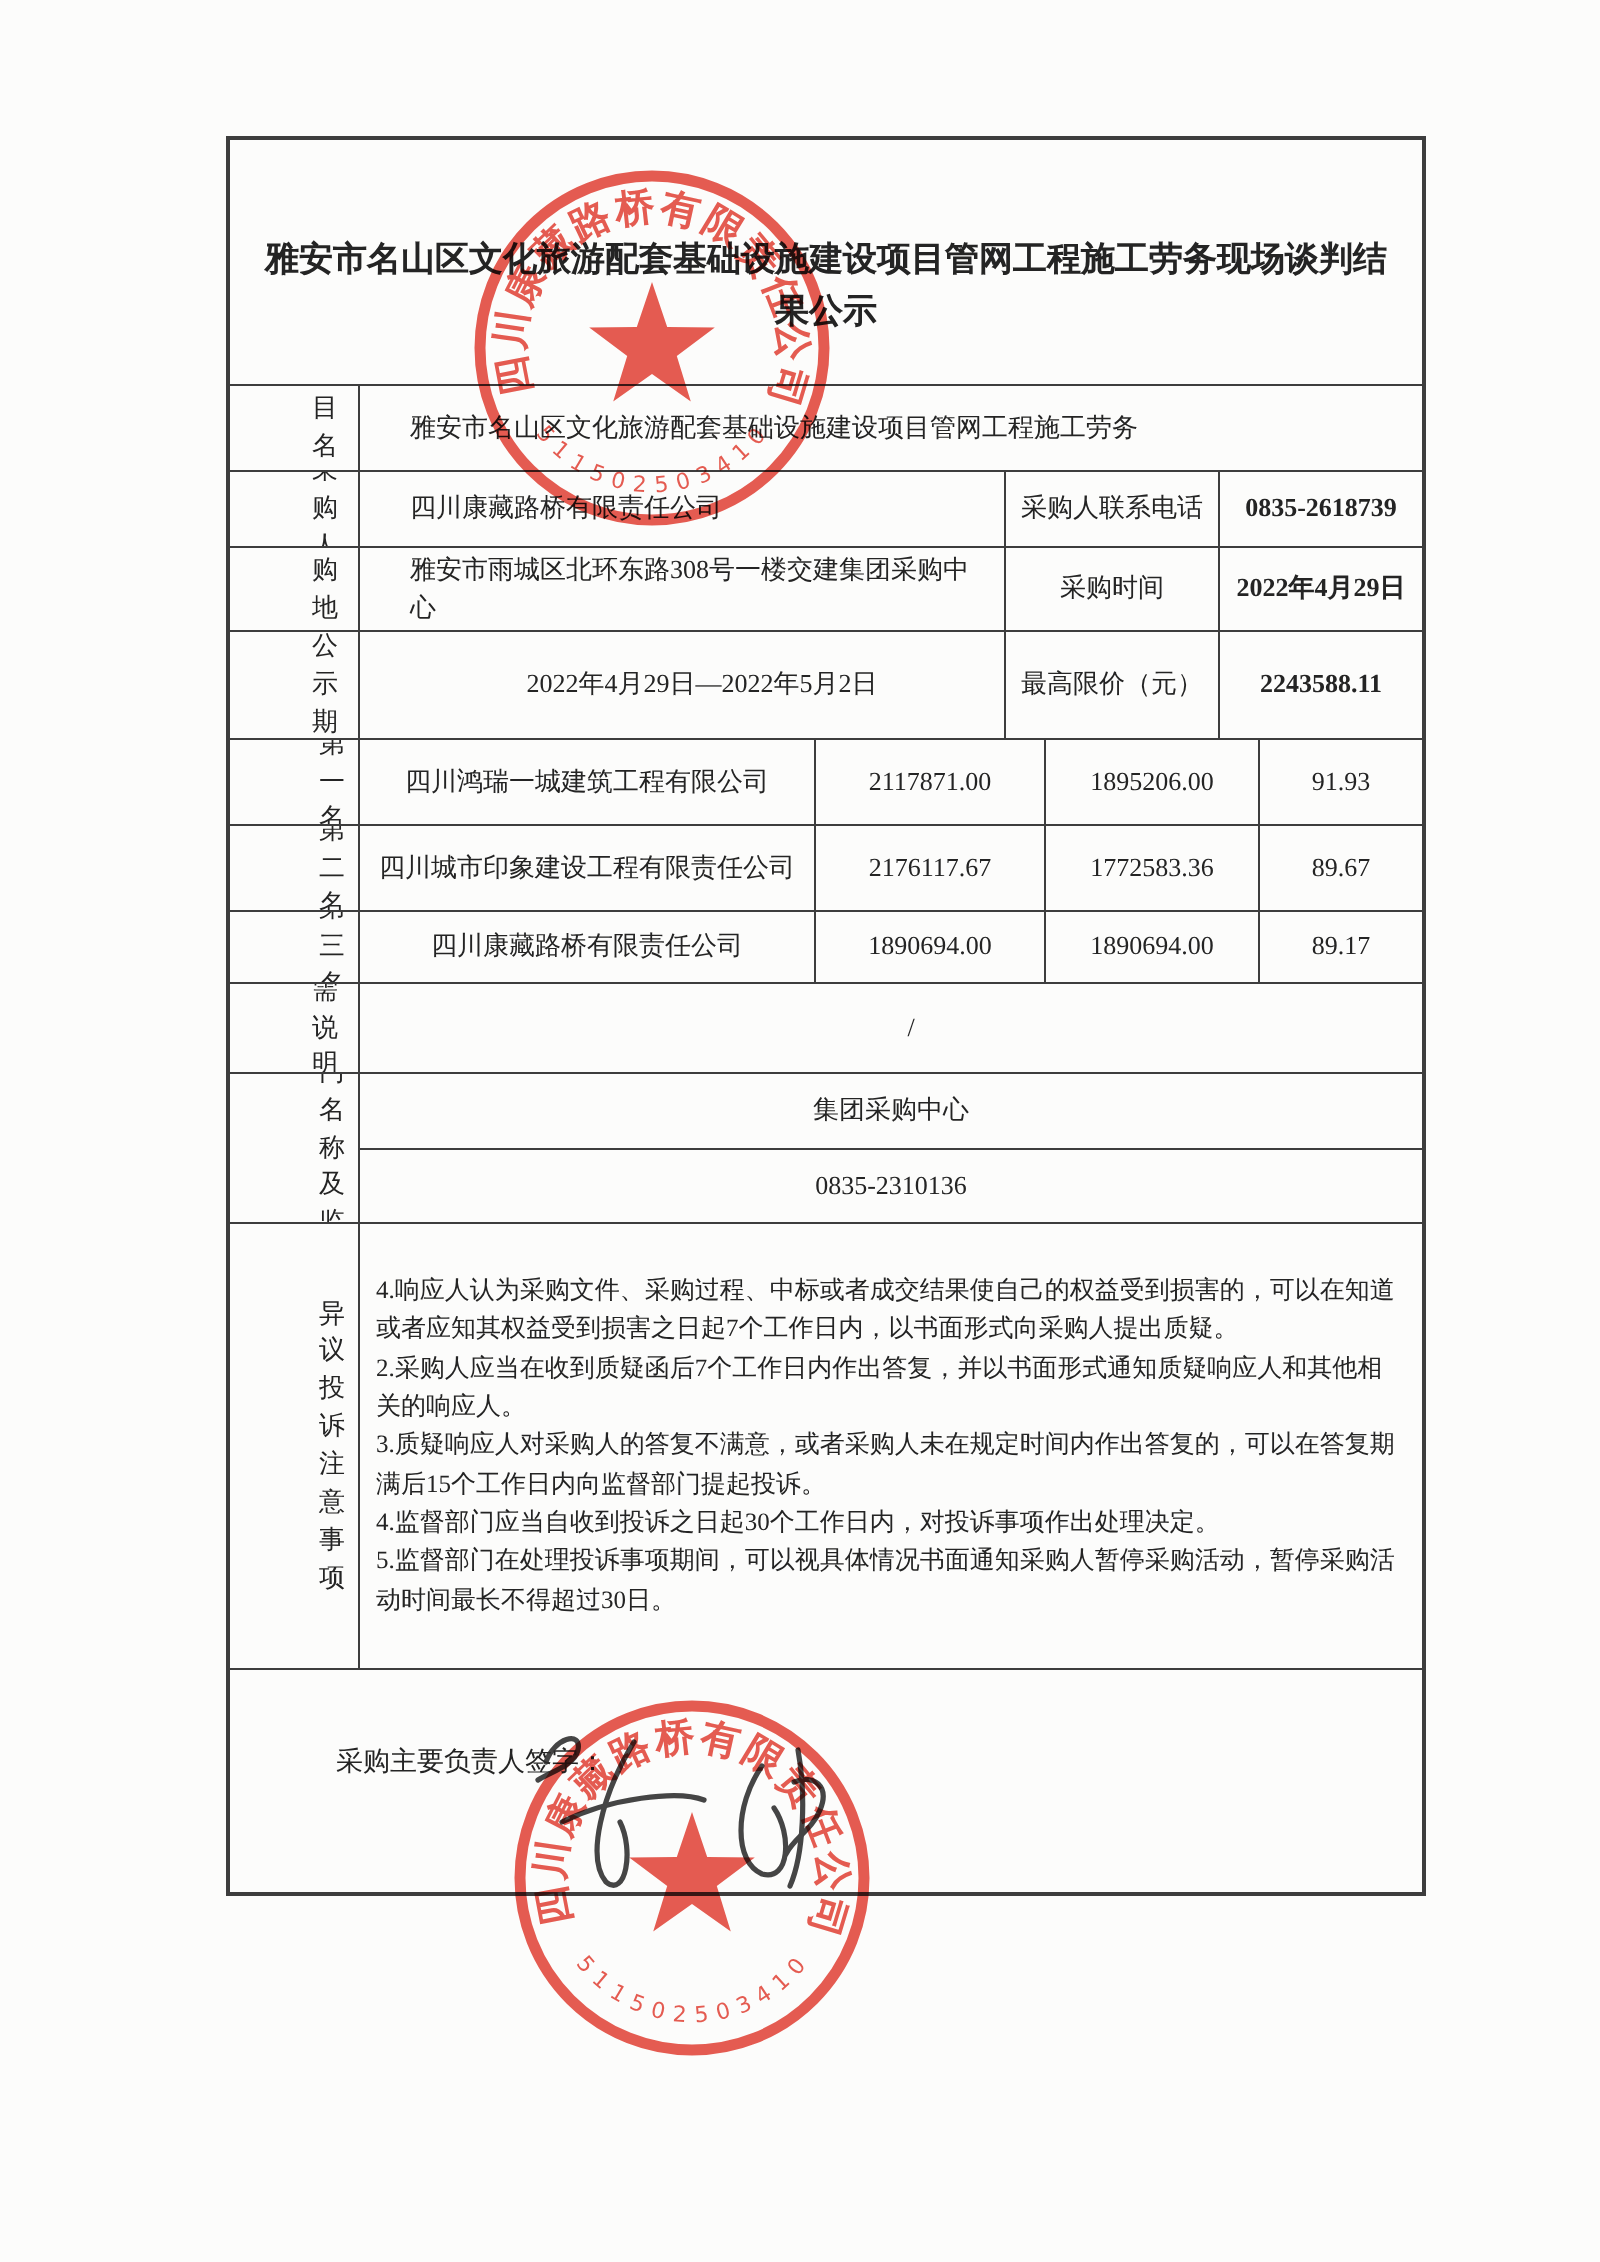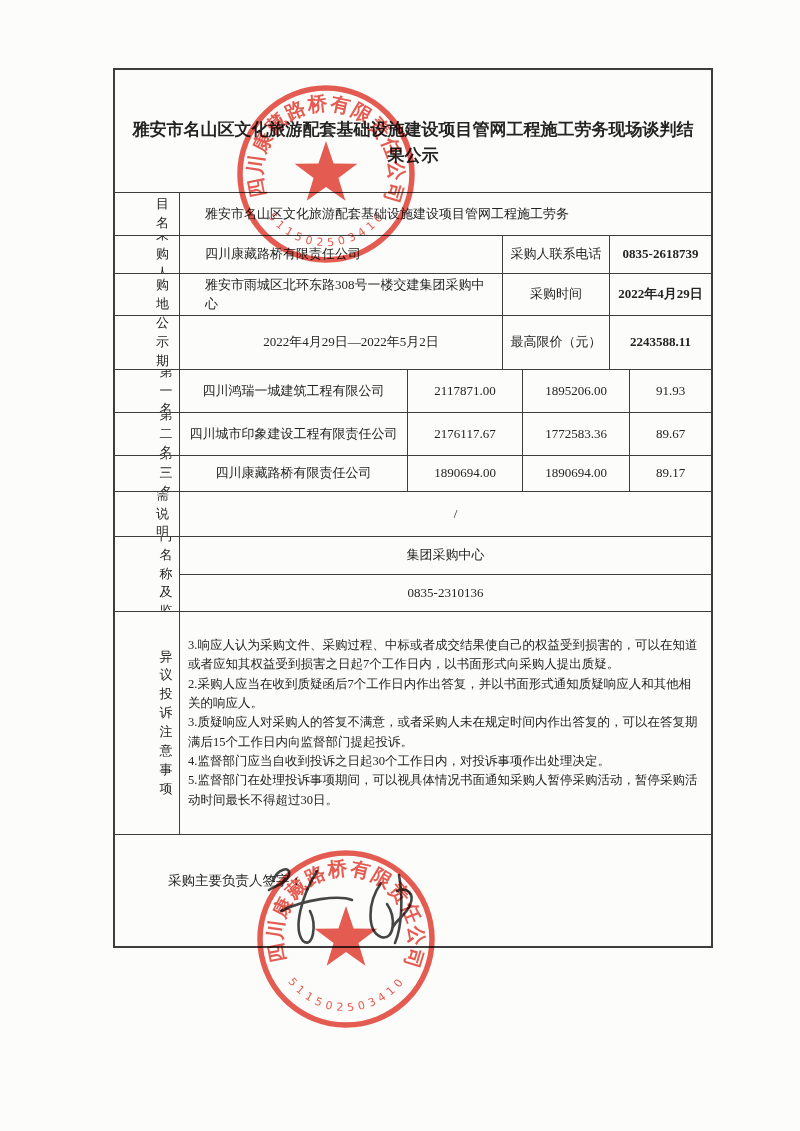--- a/index.html
+++ b/index.html
@@ -136,21 +136,21 @@
     <div class="cell lab ctr">监督部门名称及监督电话</div>
     <div class="superv-right">
       <div class="sub">集团采购中心</div>
       <div class="sub">0835-2310136</div>
     </div>
   </div>
 
   <div class="row r-objection">
     <div class="cell lab ctr">异议投诉注意事项</div>
     <div class="objection-body">
-      <div>3.响应人认为采购文件、采购过程、中标或者成交结果使自己的权益受到损害的，可以在知道或者应知其权益受到损害之日起7个工作日内，以书面形式向采购人提出质疑。</div>
+      <div>4.响应人认为采购文件、采购过程、中标或者成交结果使自己的权益受到损害的，可以在知道或者应知其权益受到损害之日起7个工作日内，以书面形式向采购人提出质疑。</div>
       <div>2.采购人应当在收到质疑函后7个工作日内作出答复，并以书面形式通知质疑响应人和其他相关的响应人。</div>
       <div>3.质疑响应人对采购人的答复不满意，或者采购人未在规定时间内作出答复的，可以在答复期满后15个工作日内向监督部门提起投诉。</div>
       <div>4.监督部门应当自收到投诉之日起30个工作日内，对投诉事项作出处理决定。</div>
       <div>5.监督部门在处理投诉事项期间，可以视具体情况书面通知采购人暂停采购活动，暂停采购活动时间最长不得超过30日。</div>
     </div>
   </div>
 
   <div class="row r-sign">
     <div class="cell lft" style="flex:1;border-right:none;">采购主要负责人签字：</div>
   </div>

